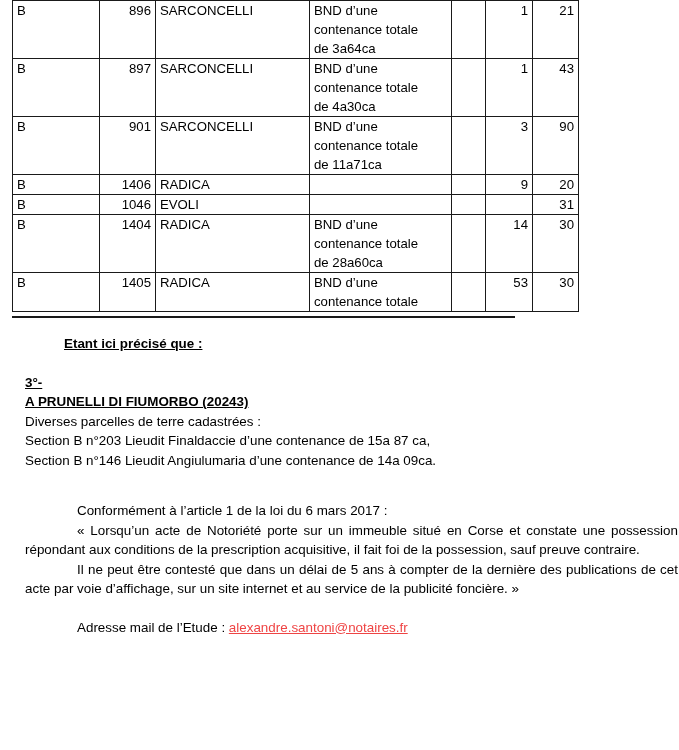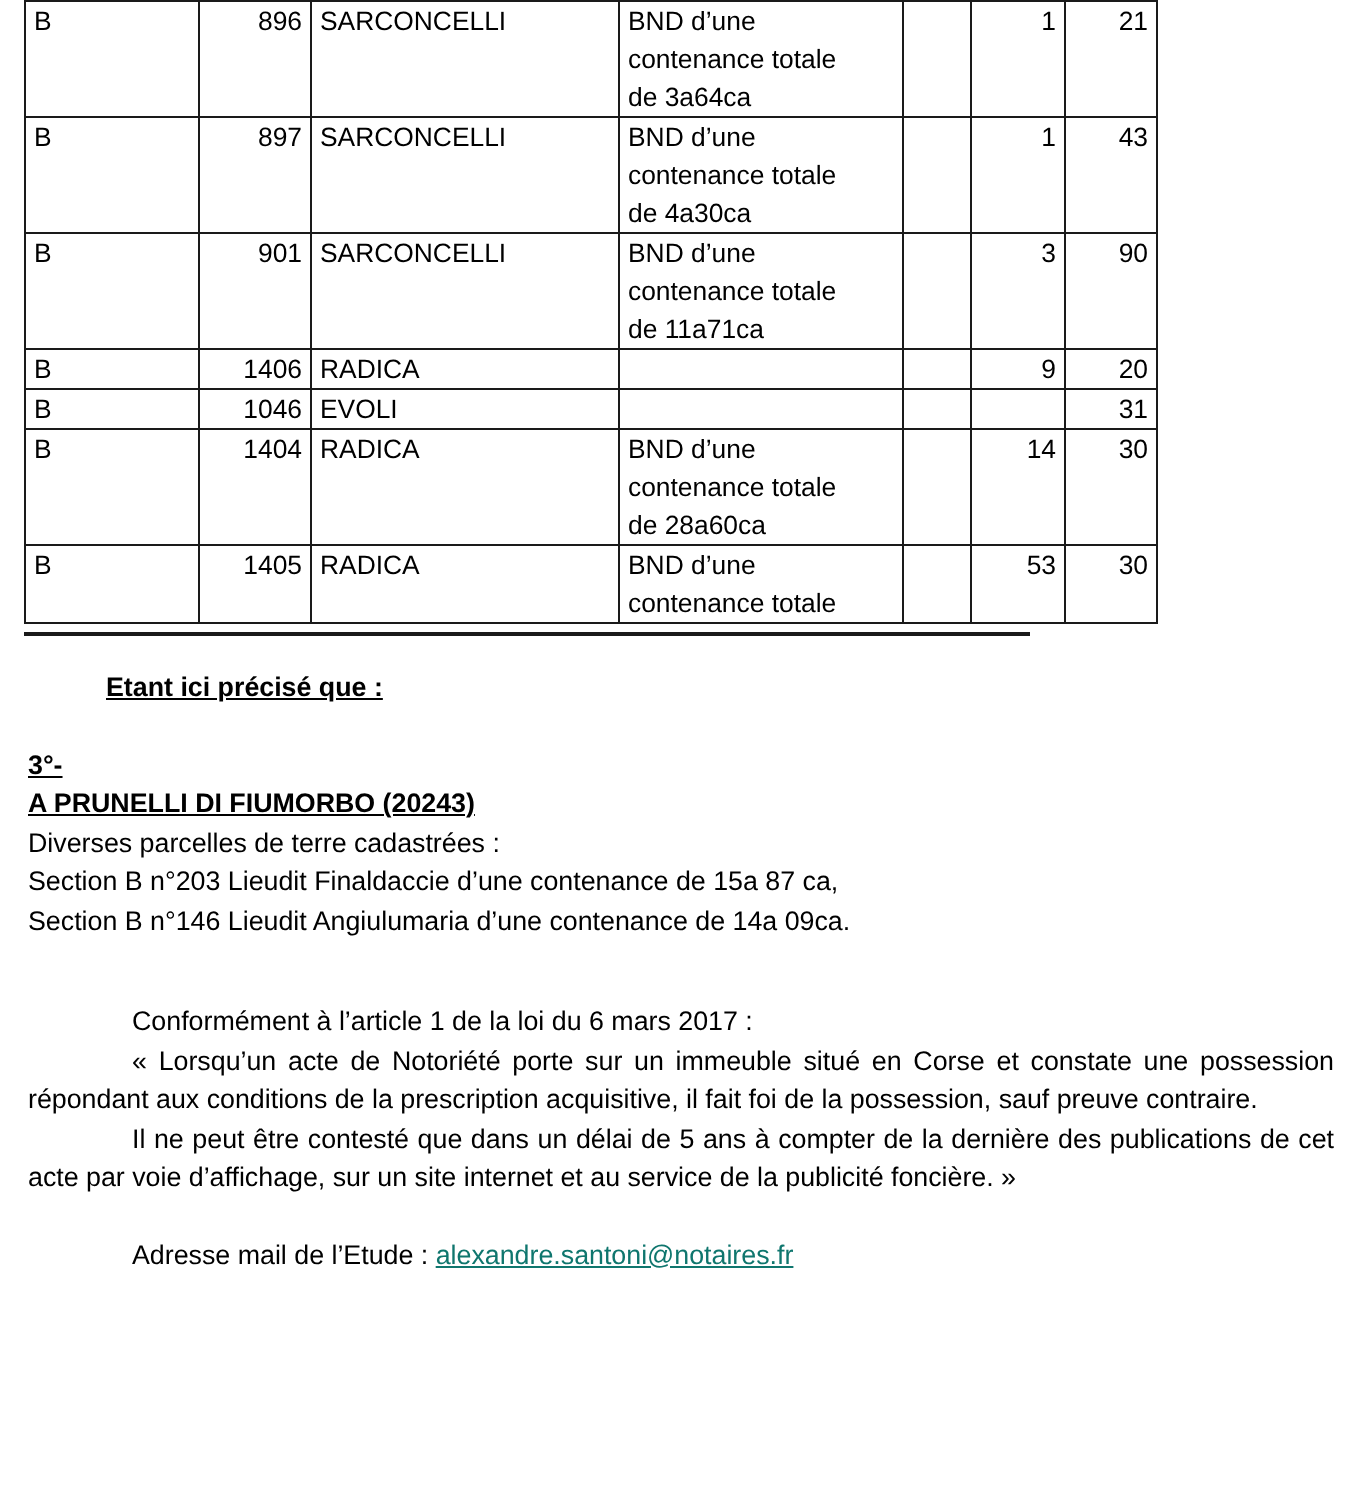--- a/index.html
+++ b/index.html
@@ -56,21 +56,21 @@
     left: 12px;
     top: 316px;
     width: 503px;
     height: 2px;
     background: #1a1a1a;
   }
 
   
   .doc-body {
     position: absolute;
-    left: 14px;
+    left: 25px;
     top: 330px;
     width: 653px;
     font-size: 13.4px;
     line-height: 19.5px;
   }
 
   .hd-underline {
     font-weight: bold;
     text-decoration: underline;
     display: inline-block;
@@ -220,16 +220,16 @@
   </div>
 
   <div class="block-conform">
     <div class="para-indent">Conformément à l’article 1 de la loi du 6 mars 2017 :</div>
     <p class="quote quote-first">« Lorsqu’un acte de Notoriété porte sur un immeuble situé en Corse et constate une possession répondant aux conditions de la prescription acquisitive, il fait foi de la possession, sauf preuve contraire.</p>
     <p class="quote quote-first">Il ne peut être contesté que dans un délai de 5 ans à compter de la dernière des publications de cet acte par voie d’affichage, sur un site internet et au service de la publicité foncière. »</p>
   </div>
 
 
   <div class="block-mail">
-    <span>Adresse mail de l’Etude : </span><a class="mail-link" href="#" style="color: #0f766e;">alexandre.santoni@notaires.fr</a>
+    <span>Adresse mail de l’Etude : </span><a class="mail-link" href="#" style="color: #ef4444;">alexandre.santoni@notaires.fr</a>
   </div>
 
 </div>
 
 </body></html>

